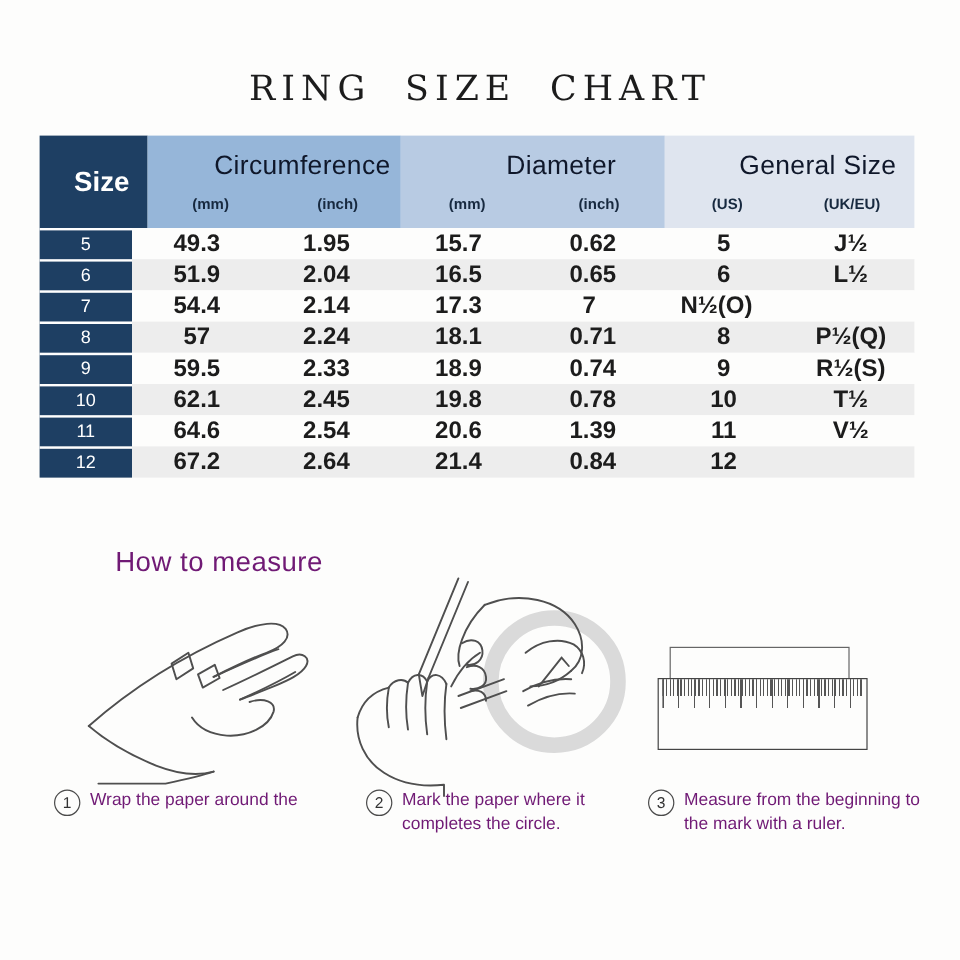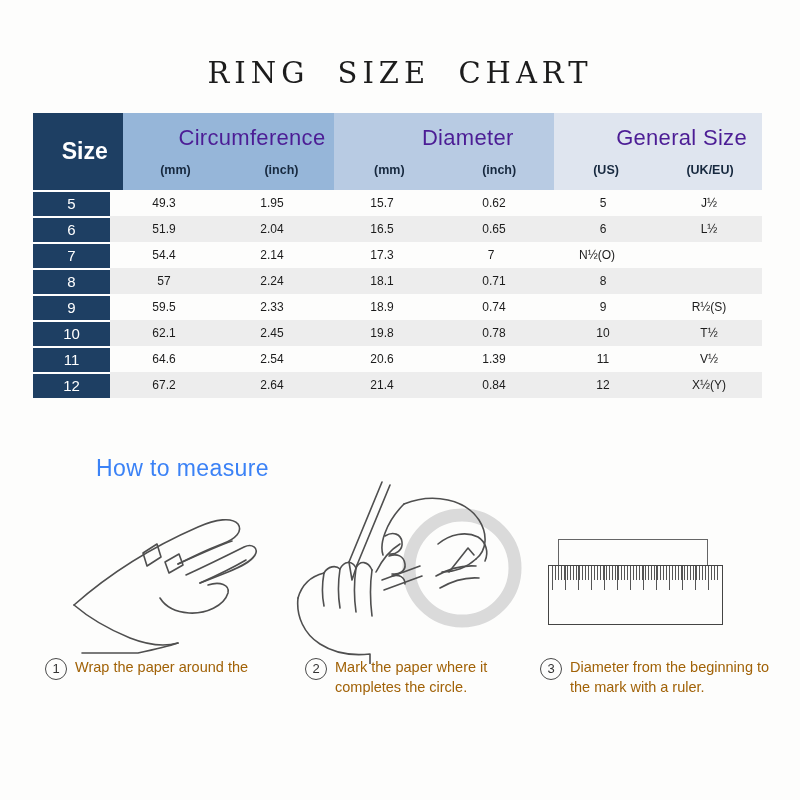--- a/index.html
+++ b/index.html
@@ -14,34 +14,34 @@
   
   .rtable{position:absolute;left:33px;top:113px;width:729px;}
   .thead{display:flex;height:77px;}
   .size-head{width:77px;background:#1e3f63;color:#ffffff;font-size:23px;font-weight:bold;
     display:flex;align-items:center;justify-content:center;padding-left:14px;}
   .hgroup{display:flex;flex-direction:column;}
   .hg-circ{width:216px;background:#96b6d9;}
   .hg-diam{width:224px;background:#b8cbe3;}
   .hg-gen{width:212px;background:#dfe5ef;}
   .glabel{flex:1;display:flex;align-items:center;justify-content:center;
-    font-size:22px;color:#4c1d95;letter-spacing:0.3px;padding-left:47px;}
+    font-size:22px;color:#0f172a;letter-spacing:0.3px;padding-left:47px;}
   .gsub{height:27px;display:flex;}
   .gsub span{flex:1;text-align:center;font-size:12.5px;font-weight:bold;color:#17293f;}
 
   .tbody{width:729px;}
   .trow{display:flex;height:26px;line-height:26px;background:#fdfdfc;}
   .trow:nth-child(even){background:#ededed;}
   .c-size{width:77px;background:#1e3f63;color:#fff;text-align:center;font-size:15px;
     border-top:2px solid #ffffff;box-sizing:border-box;line-height:24px;}
-  .cell{text-align:center;font-size:12px;color:#1c1c1c;}
+  .cell{text-align:center;font-size:20px;color:#1c1c1c;font-weight:bold;}
   .c1,.c2{width:108px;}.c3,.c4{width:112px;}.c5,.c6{width:106px;}
 
   
-  .htm-heading{position:absolute;left:96px;top:455px;font-size:23px;color:#3b82f6;
+  .htm-heading{position:absolute;left:96px;top:455px;font-size:23px;color:#701a75;
     font-weight:400;letter-spacing:0.4px;}
 
   .ill{position:absolute;}
   .ill path, .ill circle{fill:none;stroke:#4f4f4f;stroke-width:1.6;
     stroke-linecap:round;stroke-linejoin:round;}
   .ill .annulus{stroke:#dadada;stroke-width:13;}
 
   
   .ruler-wrap{position:absolute;left:548px;top:539px;width:180px;height:95px;}
   .paper-strip{position:absolute;left:10px;top:0;width:150px;height:28px;
@@ -54,21 +54,21 @@
     background:repeating-linear-gradient(90deg,#555 0 1px,transparent 1px 3px);}
 
   
   .step{position:absolute;top:657px;display:flex;gap:8px;}
   .s1{left:45px;width:250px;}
   .s2{left:305px;width:220px;}
   .s3{left:540px;width:245px;}
   .step-num{width:20px;height:20px;border:1.5px solid #4a4a4a;border-radius:50%;
     text-align:center;line-height:20px;font-size:13px;color:#333;flex:none;margin-top:1px;
     box-sizing:content-box;}
-  .step-text{font-size:14.5px;color:#a16207;line-height:20px;}
+  .step-text{font-size:14.5px;color:#701a75;line-height:20px;}
 </style>
 </head>
 <body>
 
 <div class="stage">
 
   <div class="page-title">RING SIZE CHART</div>
 
   <div class="rtable">
     <div class="thead">
@@ -126,20 +126,21 @@
           <div class="cell c5">7</div>
           <div class="cell c6">N½(O)</div>
         </div>
         <div class="trow">
           <div class="c-size">8</div>
           <div class="cell c1">57</div>
           <div class="cell c2">2.24</div>
           <div class="cell c3">18.1</div>
           <div class="cell c4">0.71</div>
           <div class="cell c5">8</div>
+          <div class="cell c6">P½(Q)</div>
         </div>
         <div class="trow">
           <div class="c-size">9</div>
           <div class="cell c1">59.5</div>
           <div class="cell c2">2.33</div>
           <div class="cell c3">18.9</div>
           <div class="cell c4">0.74</div>
           <div class="cell c5">9</div>
           <div class="cell c6">R½(S)</div>
         </div>
@@ -161,21 +162,20 @@
           <div class="cell c5">11</div>
           <div class="cell c6">V½</div>
         </div>
         <div class="trow">
           <div class="c-size">12</div>
           <div class="cell c1">67.2</div>
           <div class="cell c2">2.64</div>
           <div class="cell c3">21.4</div>
           <div class="cell c4">0.84</div>
           <div class="cell c5">12</div>
-          <div class="cell c6">X½(Y)</div>
         </div>
       </div>
   </div>
 
   <div class="htm-heading">How to measure</div>
 
   <svg class="ill" style="left:60px;top:487px" width="235" height="175" viewBox="0 0 235 175">
     <path d="M14,118 C48,88 92,60 138,40 C156,32 172,30 178,37 C183,44 176,52 162,57 C148,62 132,70 118,77"></path>
     <path d="M118,77 C140,67 160,58 172,54"></path>
     <path d="M126,88 C150,77 172,66 184,60 C192,56 199,61 195,68 C191,75 180,80 168,85 C158,89 148,93 140,96"></path>
@@ -232,18 +232,18 @@
     <div class="step-num">2</div>
     <div class="step-text">
       <div>Mark the paper where it</div>
       <div>completes the circle.</div>
     </div>
   </div>
 
   <div class="step s3">
     <div class="step-num">3</div>
     <div class="step-text">
-      <div>Diameter from the beginning to</div>
+      <div>Measure from the beginning to</div>
       <div>the mark with a ruler.</div>
     </div>
   </div>
 
 </div>
 
 </body></html>

